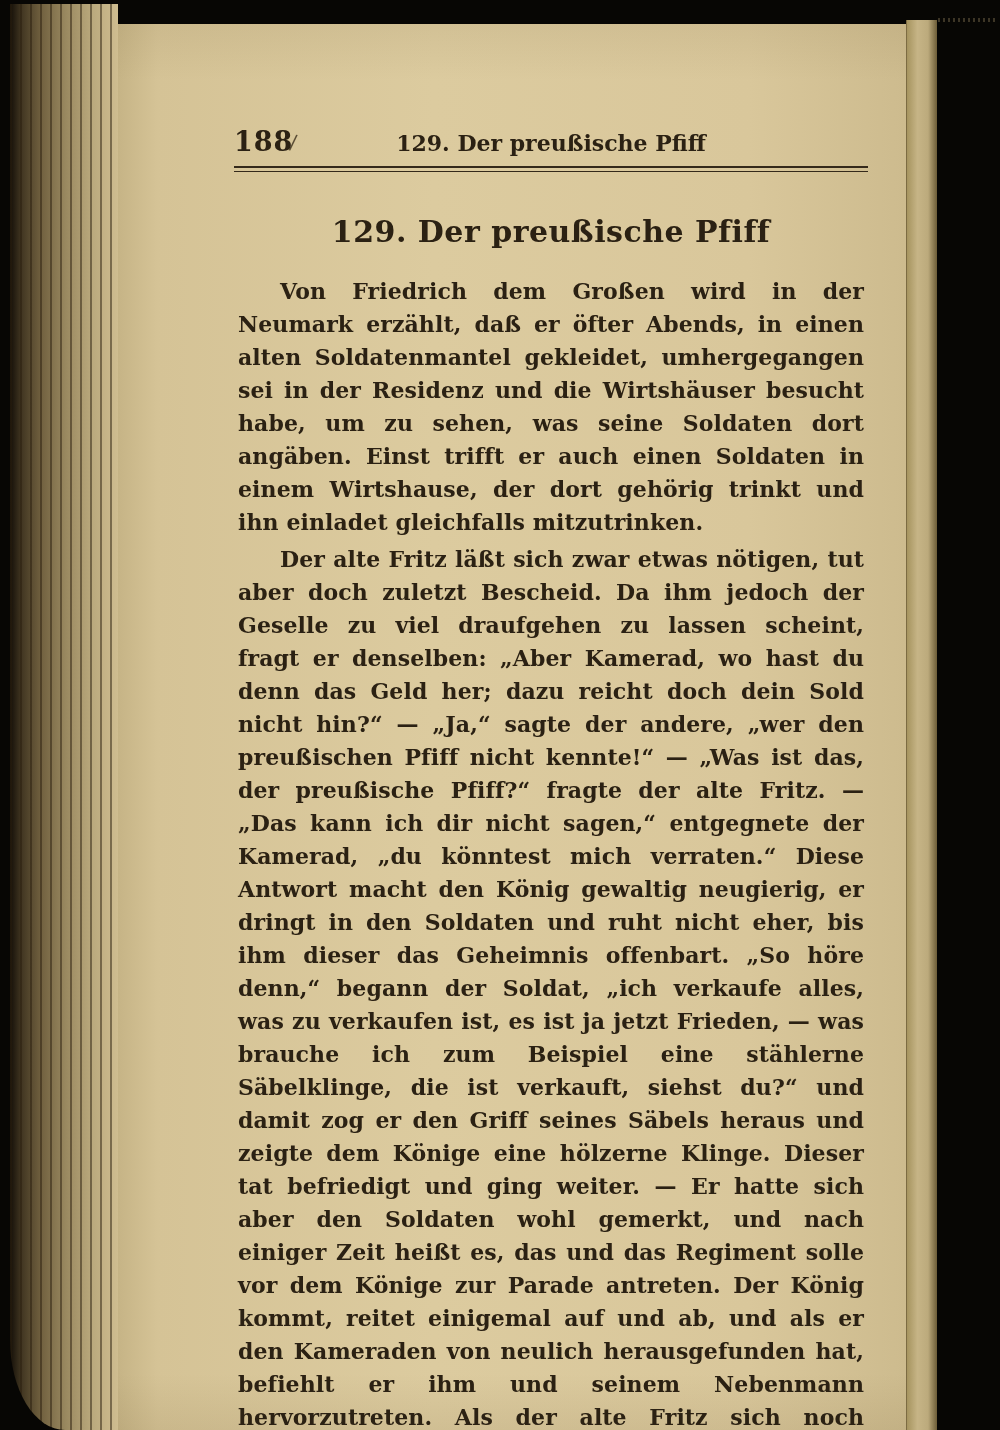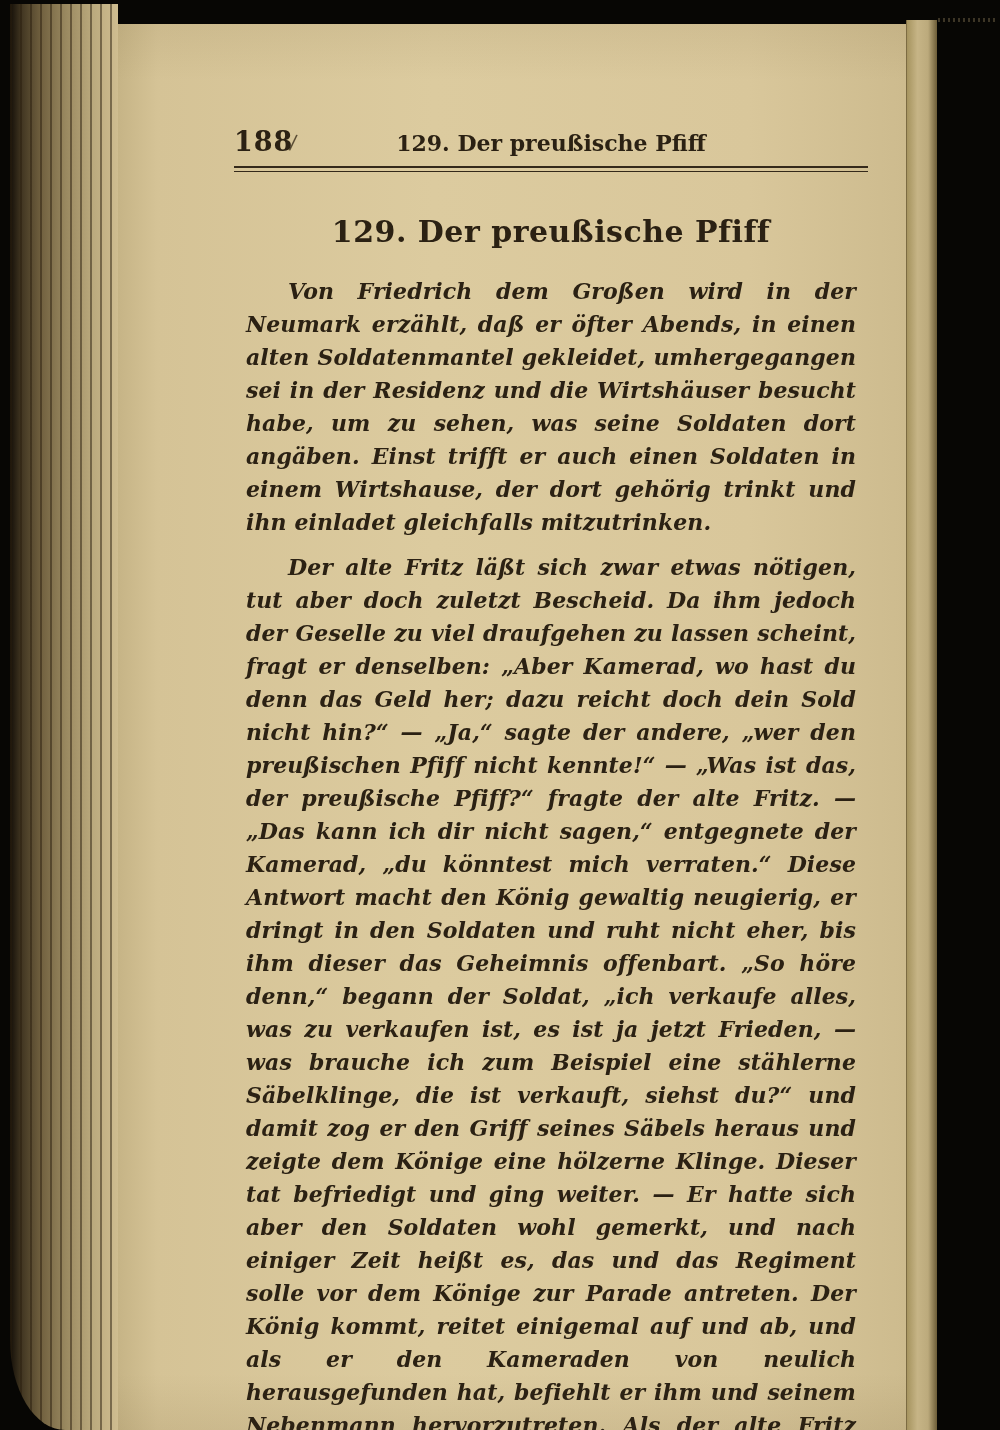--- a/index.html
+++ b/index.html
@@ -93,24 +93,23 @@
   }
   .body-text {
     margin-top: 26px;
     font-size: 22px;
     line-height: 33px;
     text-align: justify;
     font-weight: bold;
     letter-spacing: 0.1px;
   }
   .para {
-    margin: 12px;
+    margin: 4px;
     text-indent: 42px;
     hyphens: none;
-    font-style: italic;
   }
   .para + .para { margin-top: 2px; }
   .stray-mark {
     position: absolute;
     left: 172px;
     top: 106px;
     font-size: 20px;
     color: rgba(50, 38, 20, 0.75);
     transform: rotate(8deg);
   }

